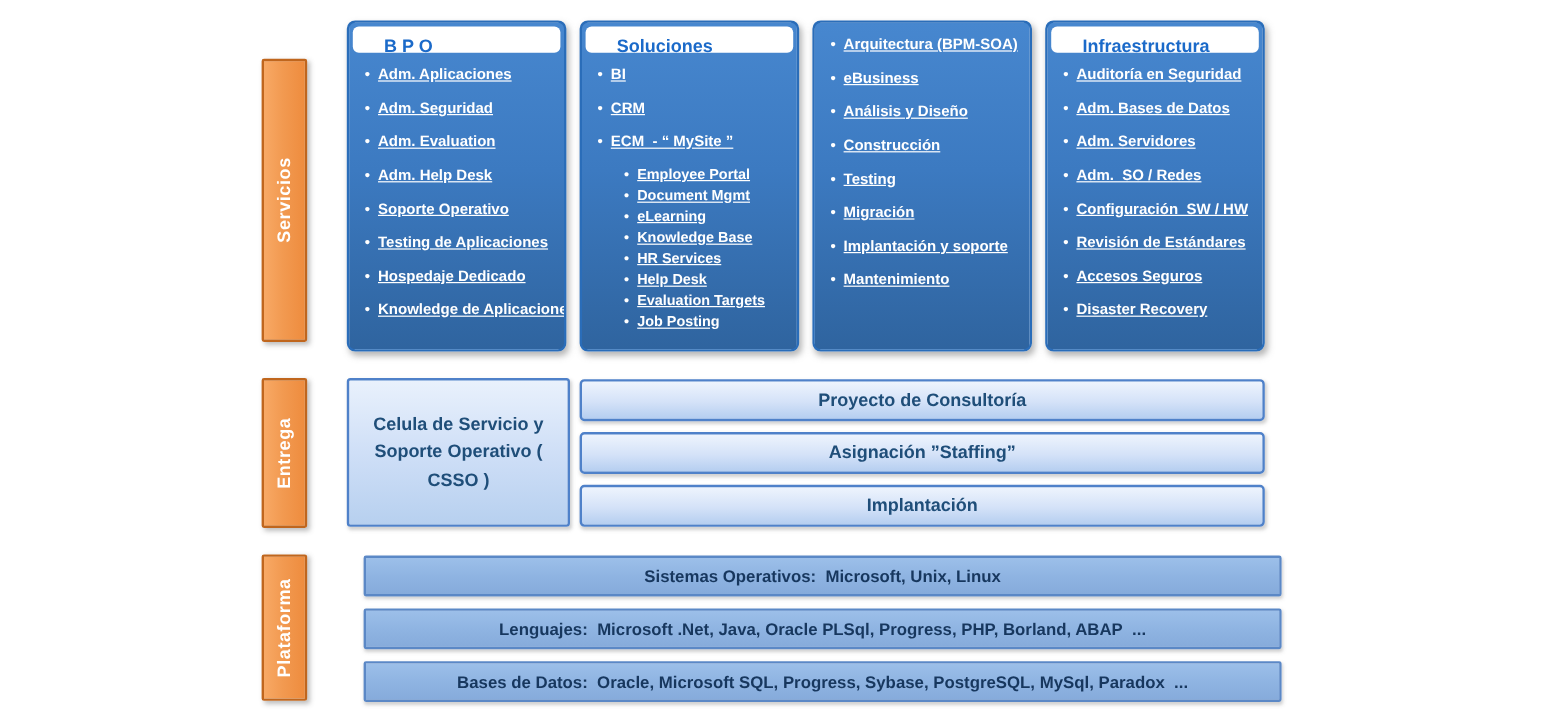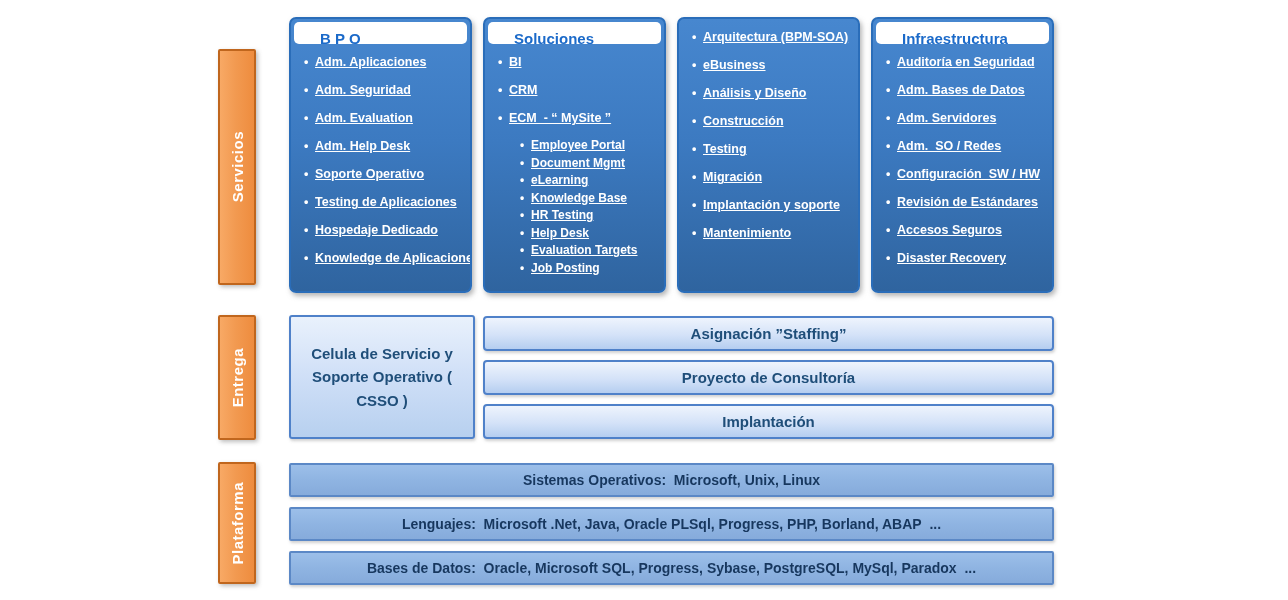--- a/index.html
+++ b/index.html
@@ -120,21 +120,21 @@
     box-shadow: 1px 2px 3px rgba(120,120,120,0.35);
     text-align: center;
     color: #1f4e79;
     font-size: 15px;
     font-weight: bold;
   }
 
   
   .plataforma-rows {
     position: absolute;
-    left: 289px; top: 463px;
+    left: 303px; top: 463px;
     width: 765px;
   }
   .platform-row {
     height: 34px;
     line-height: 30px;
     margin-bottom: 10px;
     border: 2px solid #5b88c6;
     border-radius: 2px;
     background: linear-gradient(180deg, #9cbfe9 0%, #8fb4e2 50%, #86abdb 100%);
     box-shadow: 1px 2px 3px rgba(120,120,120,0.35);
@@ -176,21 +176,21 @@
       <div class="column">
         <div class="col-header">Soluciones</div>
         <ul class="col-list">
           <li class="item lvl1">BI</li>
           <li class="item lvl1">CRM</li>
           <li class="item lvl1">ECM&nbsp; - “ MySite ”</li>
           <li class="item lvl2">Employee Portal</li>
           <li class="item lvl2">Document Mgmt</li>
           <li class="item lvl2">eLearning</li>
           <li class="item lvl2">Knowledge Base</li>
-          <li class="item lvl2">HR Testing</li>
+          <li class="item lvl2">HR Services</li>
           <li class="item lvl2">Help Desk</li>
           <li class="item lvl2">Evaluation Targets</li>
           <li class="item lvl2">Job Posting</li>
         </ul>
       </div>
       <div class="column">
         <ul class="col-list">
           <li class="item lvl1">Arquitectura (BPM-SOA)</li>
           <li class="item lvl1">eBusiness</li>
           <li class="item lvl1">Análisis y Diseño</li>
@@ -211,22 +211,22 @@
           <li class="item lvl1">Configuración&nbsp; SW / HW</li>
           <li class="item lvl1">Revisión de Estándares</li>
           <li class="item lvl1">Accesos Seguros</li>
           <li class="item lvl1">Disaster Recovery</li>
         </ul>
       </div>
     </div>
 
   <div class="csso-box">Celula de Servicio y Soporte Operativo ( CSSO )</div>
   <div class="entrega-bars">
+      <div class="light-bar">Proyecto de Consultoría</div>
       <div class="light-bar">Asignación ”Staffing”</div>
-      <div class="light-bar">Proyecto de Consultoría</div>
       <div class="light-bar">Implantación</div>
     </div>
 
   <div class="plataforma-rows">
       <div class="platform-row">Sistemas Operativos:&nbsp; Microsoft, Unix, Linux</div>
       <div class="platform-row">Lenguajes:&nbsp; Microsoft .Net, Java, Oracle PLSql, Progress, PHP, Borland, ABAP&nbsp; ...</div>
       <div class="platform-row">Bases de Datos:&nbsp; Oracle, Microsoft SQL, Progress, Sybase, PostgreSQL, MySql, Paradox&nbsp; ...</div>
     </div>
 
 </div>

